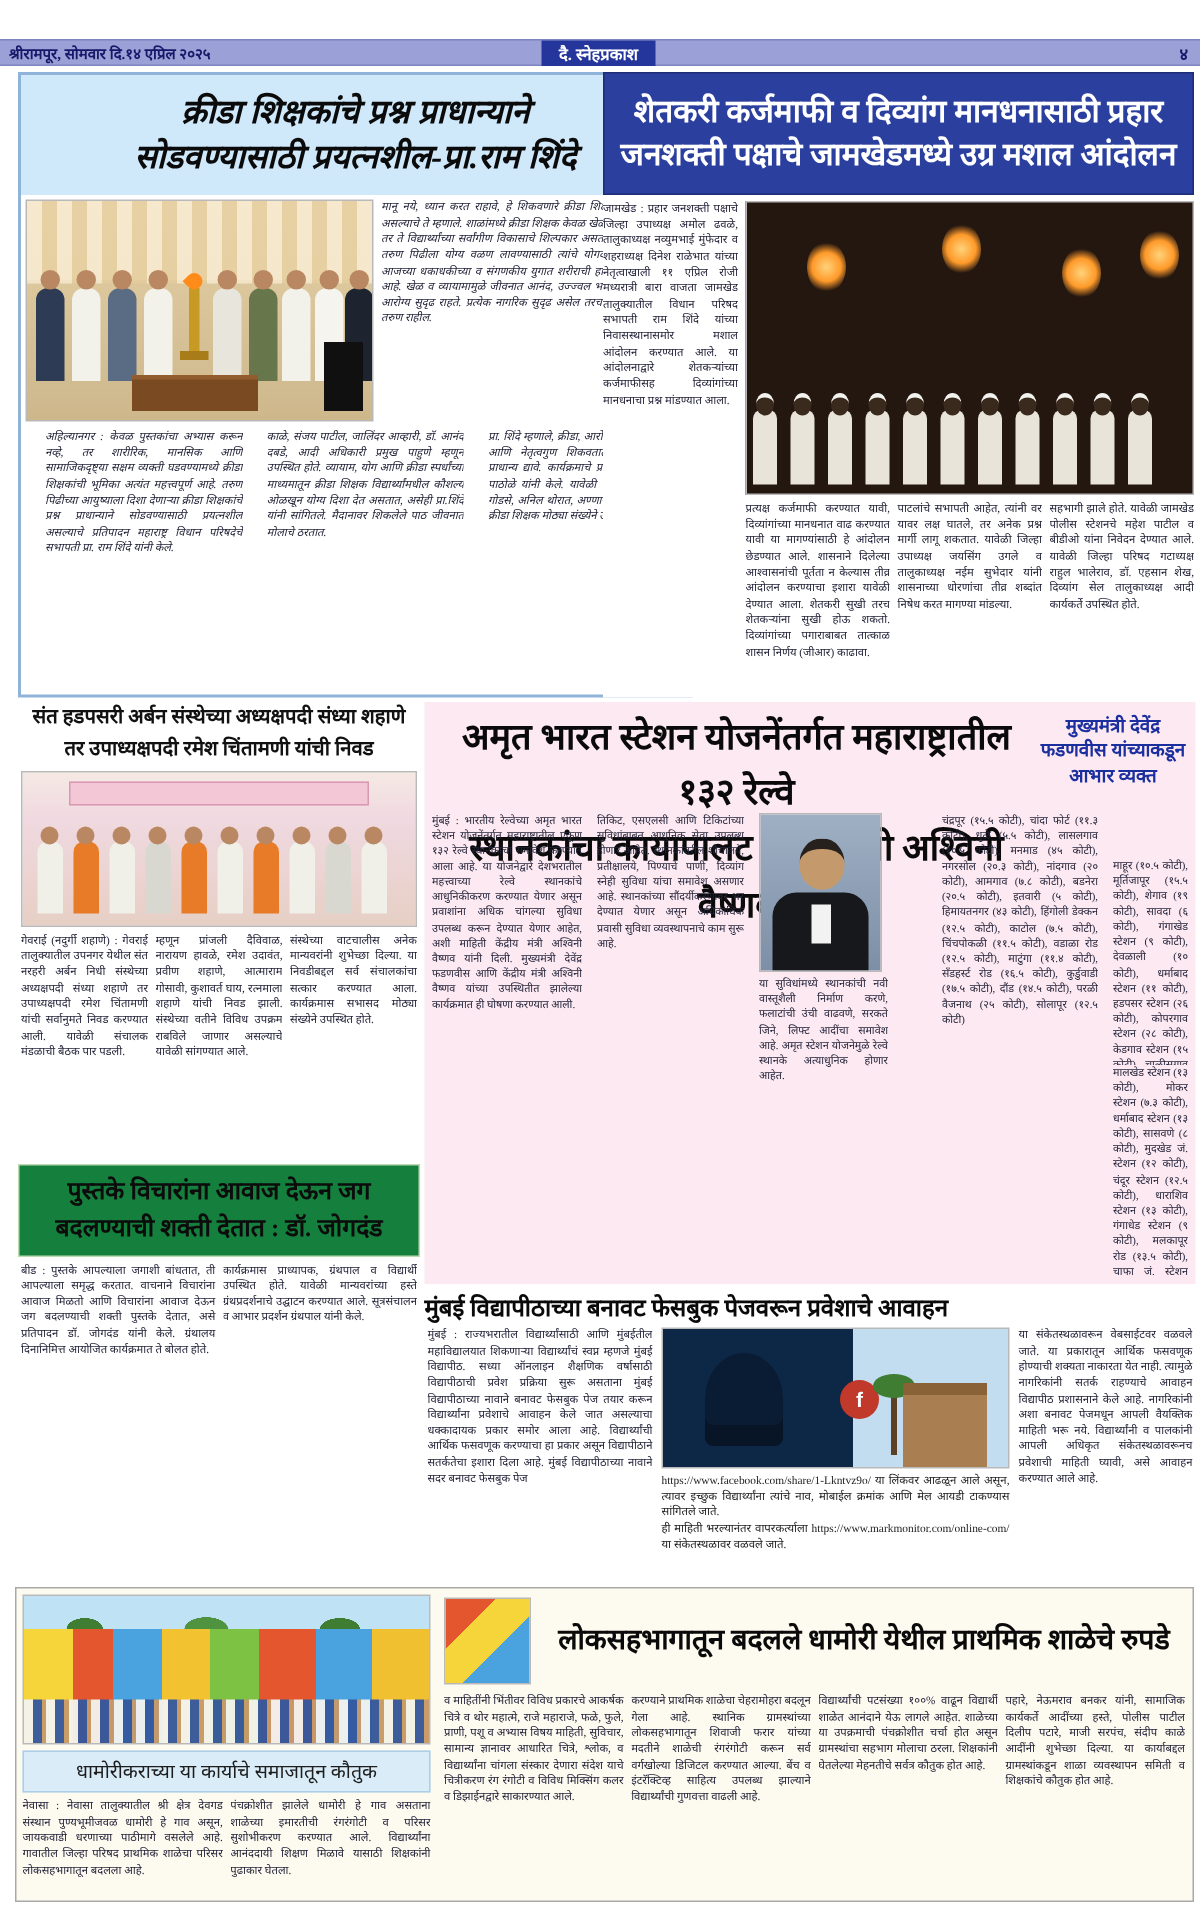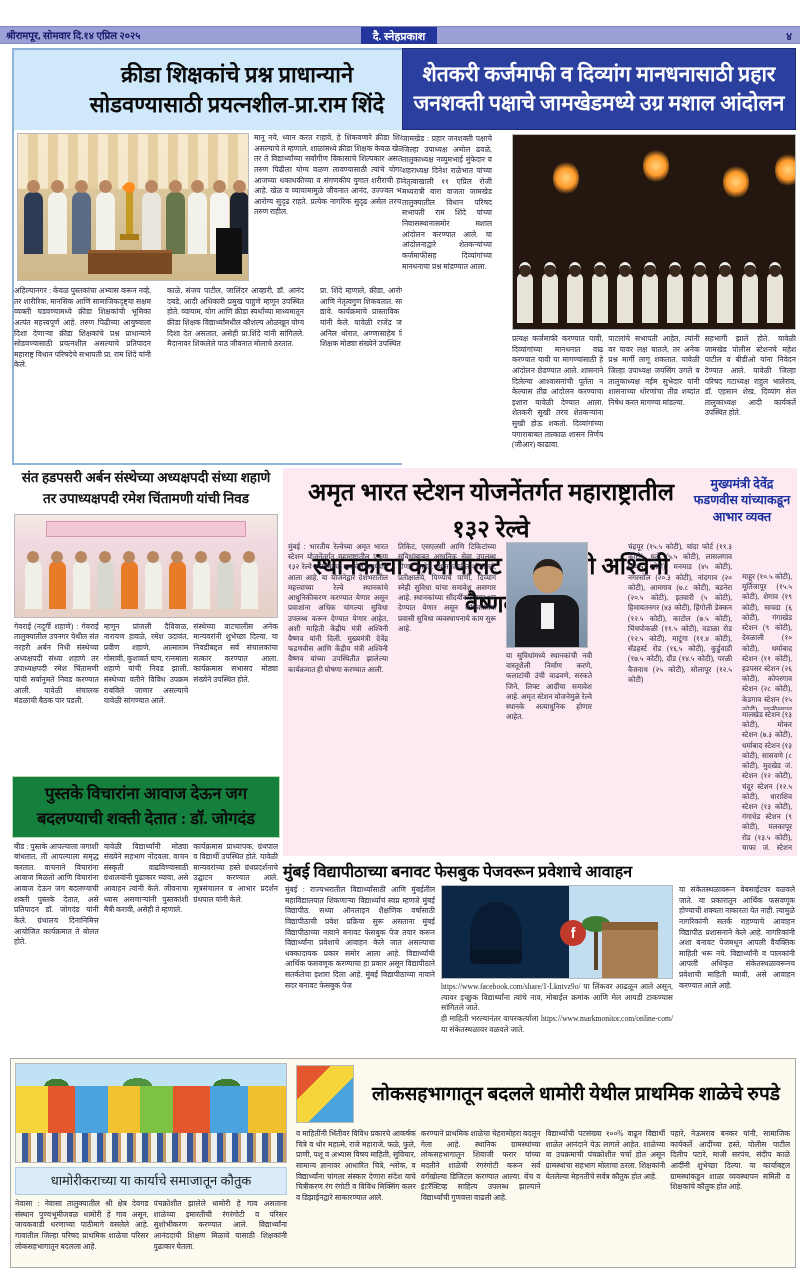--- a/index.html
+++ b/index.html
@@ -17,47 +17,47 @@
   .mast .date { font-size:10px; font-weight:bold; color:#18186b; padding-left:6px; flex:1; }
   .mast .paper { background:#24359c; color:#fff; font-size:11px; font-weight:bold; padding:1px 12px; }
   .mast .pageno { flex:1; text-align:right; padding-right:8px; font-size:11px; font-weight:bold; color:#18186b; }
   
   .bodytxt { font-size:7.5px; line-height:1.42; text-align:justify; overflow:hidden; color:#24243a; }
   .colsflex { display:flex; gap:5px; }
   .colsflex > div { flex:1; }
   .ph { position:relative; overflow:hidden; border:1px solid #b9b9b9; }
   
   .a1 { position:absolute; left:12px; top:48px; width:450px; height:417px;
-    border:2px solid #8fb3d9; background:#fff; }
+    border:2px solid #8fb3d9; background:#fff;font-style:italic; }
   .a1-head { background:#cfe8fa; height:80px; display:flex; flex-direction:column;
     align-items:center; justify-content:center; }
   .a1-head div { font-size:22px; font-weight:bold; line-height:1.35; color:#0b0b0b; }
   .a1-mid { display:flex; gap:5px; padding:3px; height:156px; }
   .a1-photo { width:232px; height:148px; flex:none; }
   .a1-side { flex:1; }
-  .a1-cols { padding:0 3px 3px 0; height:172px;gap:16px; }
+  .a1-cols { padding:0 3px 3px 16px; height:172px;gap:16px; }
   
   .ph-lamp { background:linear-gradient(180deg,#f2e2c0 0%,#eedcb7 36%,#ddc89e 36%,#cdb78b 100%); }
   .ph-lamp .curtain { position:absolute; left:0; top:0; right:0; height:38%;
     background:repeating-linear-gradient(90deg,#f7ead0 0 10px,#e4cc9c 10px 20px); opacity:.8; }
   .person { position:absolute; bottom:18%; width:19px; height:62px; border-radius:8px 8px 0 0; }
   .person::before { content:""; position:absolute; top:-12px; left:3px; width:13px; height:13px;
     border-radius:50%; background:#b98761; }
   .lamp { position:absolute; left:108px; bottom:30%; width:7px; height:44px; background:#c79a24; }
   .lamp::before { content:""; position:absolute; top:-10px; left:-2px; width:11px; height:11px;
     border-radius:50% 50% 50% 0; background:#ff8c1a; transform:rotate(45deg); }
   .lamp::after { content:""; position:absolute; bottom:-4px; left:-6px; width:19px; height:6px; background:#a87c18; }
   .table { position:absolute; left:70px; bottom:4%; width:84px; height:24px; background:#7a4a22; border-top:3px solid #935c2e; }
   .speaker { position:absolute; right:6px; bottom:4%; width:26px; height:46px; background:#101010; }
   
   .a2 { position:absolute; left:402px; top:48px; width:394px; height:417px; background:#fff; }
   .a2-head { background:#2b3f9f; height:82px; display:flex; flex-direction:column;
     align-items:center; justify-content:center; border:1px solid #1d2c74; }
   .a2-head div { color:#ffffff; font-size:21px; font-weight:bold; line-height:1.4; }
-  .a2-body { display:flex; gap:20px; padding:4px 0; height:333px; }
+  .a2-body { display:flex; gap:5px; padding:4px 0; height:333px; }
   .a2-lead { width:90px; flex:none; }
   .a2-right { flex:1; display:flex; flex-direction:column; gap:4px; }
   .a2-photo { height:196px; }
   .a2-cols { flex:1; }
   .ph-torch { background:#241710; }
   .flame { position:absolute; width:26px; height:34px; border-radius:50%;
     background:radial-gradient(circle,#ffd27a 0%,#ff9a2a 45%,rgba(255,120,20,0) 75%); }
   .marcher { width:16px; height:50px; background:#e8e4da; border-radius:6px 6px 0 0;
     position:relative; flex:none; }
   .marcher::before { content:""; position:absolute; top:-11px; left:2px; width:12px; height:12px;
@@ -243,21 +243,20 @@
     </div>
   </div>
 
   <div class="a4">
     <div class="a4-head">
       <div>पुस्तके विचारांना आवाज देऊन जग</div>
       <div>बदलण्याची शक्ती देतात : डॉ. जोगदंड</div>
     </div>
     <div class="a4-cols colsflex">
       <div class="bodytxt">बीड : पुस्तके आपल्याला जगाशी बांधतात, ती आपल्याला समृद्ध करतात. वाचनाने विचारांना आवाज मिळतो आणि विचारांना आवाज देऊन जग बदलण्याची शक्ती पुस्तके देतात, असे प्रतिपादन डॉ. जोगदंड यांनी केले. ग्रंथालय दिनानिमित्त आयोजित कार्यक्रमात ते बोलत होते.</div>
-      <div class="bodytxt">यावेळी विद्यार्थ्यांनी मोठ्या संख्येने सहभाग नोंदवला. वाचन संस्कृती वाढविण्यासाठी ग्रंथालयांनी पुढाकार घ्यावा, असे आवाहन त्यांनी केले. जीवनाचा ध्यास असणाऱ्यांनी पुस्तकांशी मैत्री करावी, असेही ते म्हणाले.</div>
       <div class="bodytxt">कार्यक्रमास प्राध्यापक, ग्रंथपाल व विद्यार्थी उपस्थित होते. यावेळी मान्यवरांच्या हस्ते ग्रंथप्रदर्शनाचे उद्घाटन करण्यात आले. सूत्रसंचालन व आभार प्रदर्शन ग्रंथपाल यांनी केले.</div>
     </div>
   </div>
 
   <div class="rw">
     <div class="rw-head">
       <div>अमृत भारत स्टेशन योजनेंतर्गत महाराष्ट्रातील १३२ रेल्वे</div>
       <div>स्थानकांचा कायापालट : रेल्वे मंत्री अश्विनी वैष्णव</div>
     </div>
     <div class="rw-side">मुख्यमंत्री देवेंद्र फडणवीस यांच्याकडून आभार व्यक्त</div>

